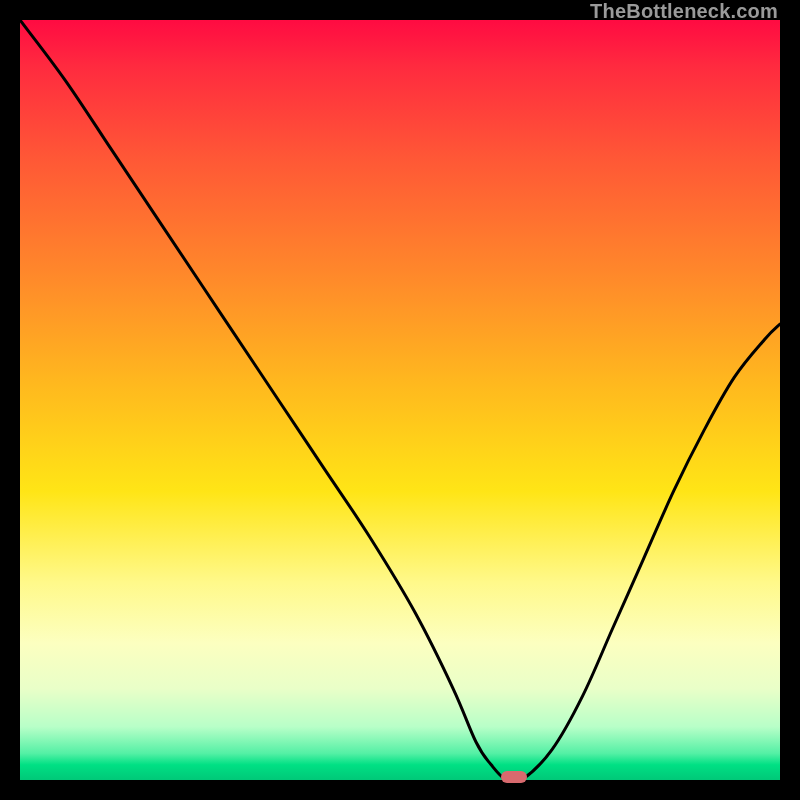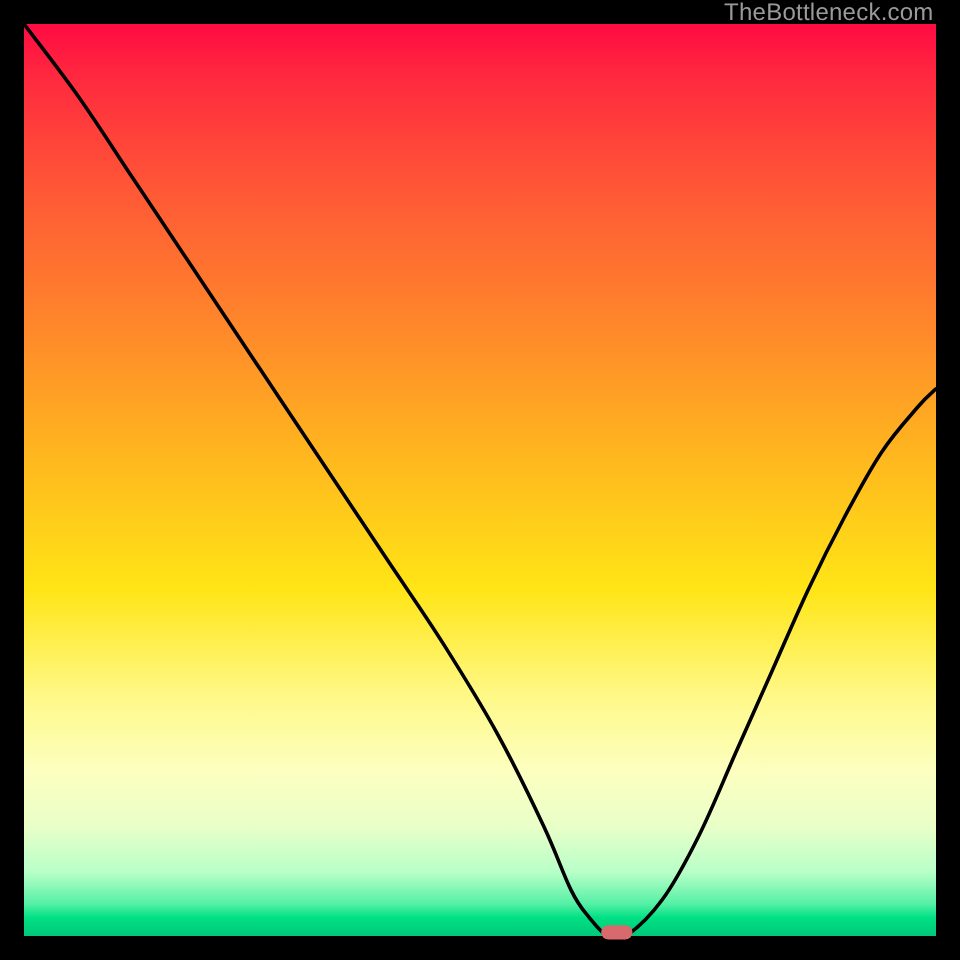--- a/index.html
+++ b/index.html
@@ -37,21 +37,21 @@
       #00e084 98%,
       #00c878 100%
     );
   }
   .watermark {
     position: absolute;
     top: 0px;
     right: 22px;
     font-family: Arial, Helvetica, sans-serif;
     font-size: 20px;
-    font-weight: 400;
+    font-weight: 700;
     color: #9a9a9a;
     letter-spacing: 0.2px;
     user-select: none;
   }
   svg.curve {
     position: absolute;
     left: 0;
     top: 0;
     width: 760px;
     height: 760px;

